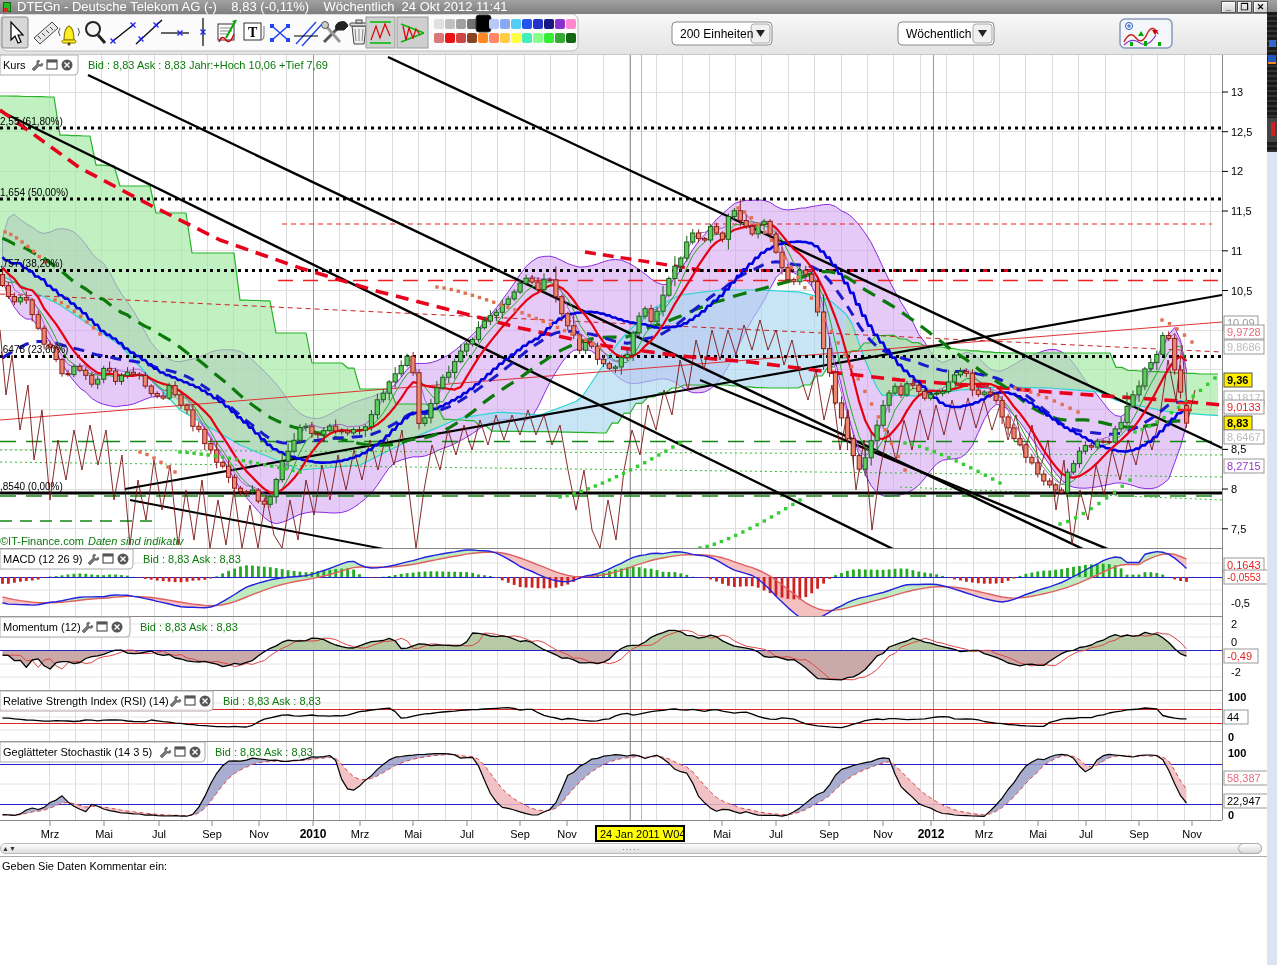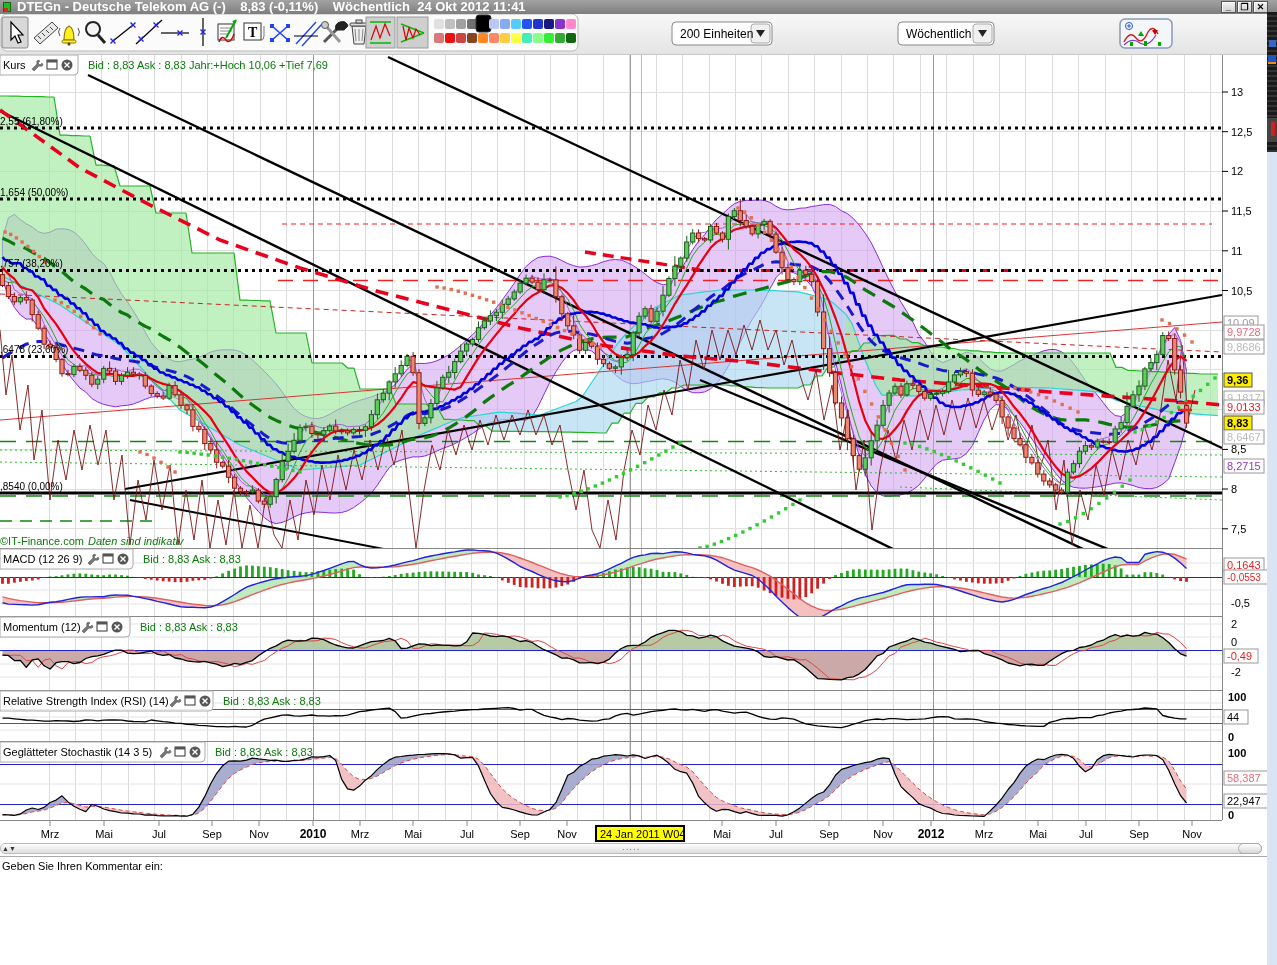--- a/index.html
+++ b/index.html
@@ -1,15 +1,15 @@
 <!DOCTYPE html>
 <html><head><meta charset="utf-8"><style>
 *{margin:0;padding:0;box-sizing:border-box}
 html,body{width:1277px;height:965px;overflow:hidden;background:#fff;font-family:"Liberation Sans",sans-serif}
-#titlebar{position:absolute;left:0;top:0;width:1277px;height:14px;background:linear-gradient(#a2a2a2,#7e7e7e);color:#fff;font-size:13px;font-weight:bold;line-height:14px}
+#titlebar{position:absolute;left:0;top:0;width:1277px;height:14px;background:linear-gradient(#a2a2a2,#7e7e7e);color:#fff;font-size:13px;font-weight:normal;line-height:14px}
 #titlebar .t{position:absolute;left:17px;top:0;white-space:pre}
 #toolbar{position:absolute;left:0;top:14px;width:1277px;height:41px;background:linear-gradient(#f8f8f8,#e4e4e4);border-bottom:1px solid #c8c8c8}
 #chart{position:absolute;left:0;top:0;width:1277px;height:965px}
 .wbtn{position:absolute;top:1px;width:15px;height:12px;background:linear-gradient(#f4f4f4,#cfcfcf);border:1px solid #555;box-shadow:inset 1px 1px 0 #fff;font-size:9px;line-height:10px;text-align:center;color:#000;font-weight:bold}
 #sidebar{position:absolute;right:0;top:12px;width:10px;height:140px;background:repeating-linear-gradient(#1a1a1a 0 3px,#333 3px 5px)}
 #sideblue{position:absolute;right:0;top:152px;width:10px;height:813px;background:#dbe4f2}
 #commentbar{position:absolute;left:0;top:845px;width:1262px;height:120px;background:#fff}
 #scroll{position:absolute;left:0;top:843px;width:1262px;height:11px;background:linear-gradient(#fdfdfd,#dedede);border:1px solid #bbb;border-radius:5px}
 #csep{position:absolute;left:0;top:856px;width:1277px;height:1px;background:#aaa}
 #ctext{position:absolute;left:2px;top:860px;font-size:11px;color:#000}
@@ -1169,21 +1169,21 @@
       <line x1="1192" y1="821" x2="1192" y2="826" stroke="#888"></line>
       <rect x="596" y="826" width="88" height="15" fill="#ffff00" stroke="#000" stroke-width="2"></rect>
       <text x="600" y="838" font-family="Liberation Sans" font-size="11px" fill="#000">24 Jan 2011 W04</text>
     </svg></div>
 <div id="commentbar"></div>
 <div id="scroll"></div>
 <div style="position:absolute;left:1238px;top:843px;width:24px;height:11px;background:linear-gradient(#fff,#d8d8d8);border:1px solid #aaa;border-radius:6px"></div>
 <div style="position:absolute;left:2px;top:845px;font-size:7px;color:#333">▲▼</div>
 <div style="position:absolute;left:622px;top:845px;font-size:8px;color:#666;letter-spacing:1px">·····</div>
 <div id="csep"></div>
-<div id="ctext">Geben Sie Ihren Kommentar ein:</div>
+<div id="ctext">Geben Sie Daten Kommentar ein:</div>
 <div id="titlebar">
     <div class="t">DTEGn - Deutsche Telekom AG (-)    8,83 (-0,11%)    Wöchentlich&nbsp; 24 Okt 2012 11:41</div>
 <div style="position:absolute;left:3px;top:2px;width:8px;height:10px;background:#22bb22;border:1px solid #116611"></div>
 <div style="position:absolute;left:4px;top:8px;width:4px;height:4px;background:#dd2222"></div>
   </div>
 <div class="wbtn" style="left:1221px">_</div>
 <div class="wbtn" style="left:1237px">❐</div>
 <div class="wbtn" style="left:1253px">✕</div>
 <div id="toolbar"><svg width="1277" height="41" viewBox="0 14 1277 41">
       <rect x="1" y="14" width="577" height="37" rx="6" fill="#fbfbfb" stroke="#bbb"></rect>

